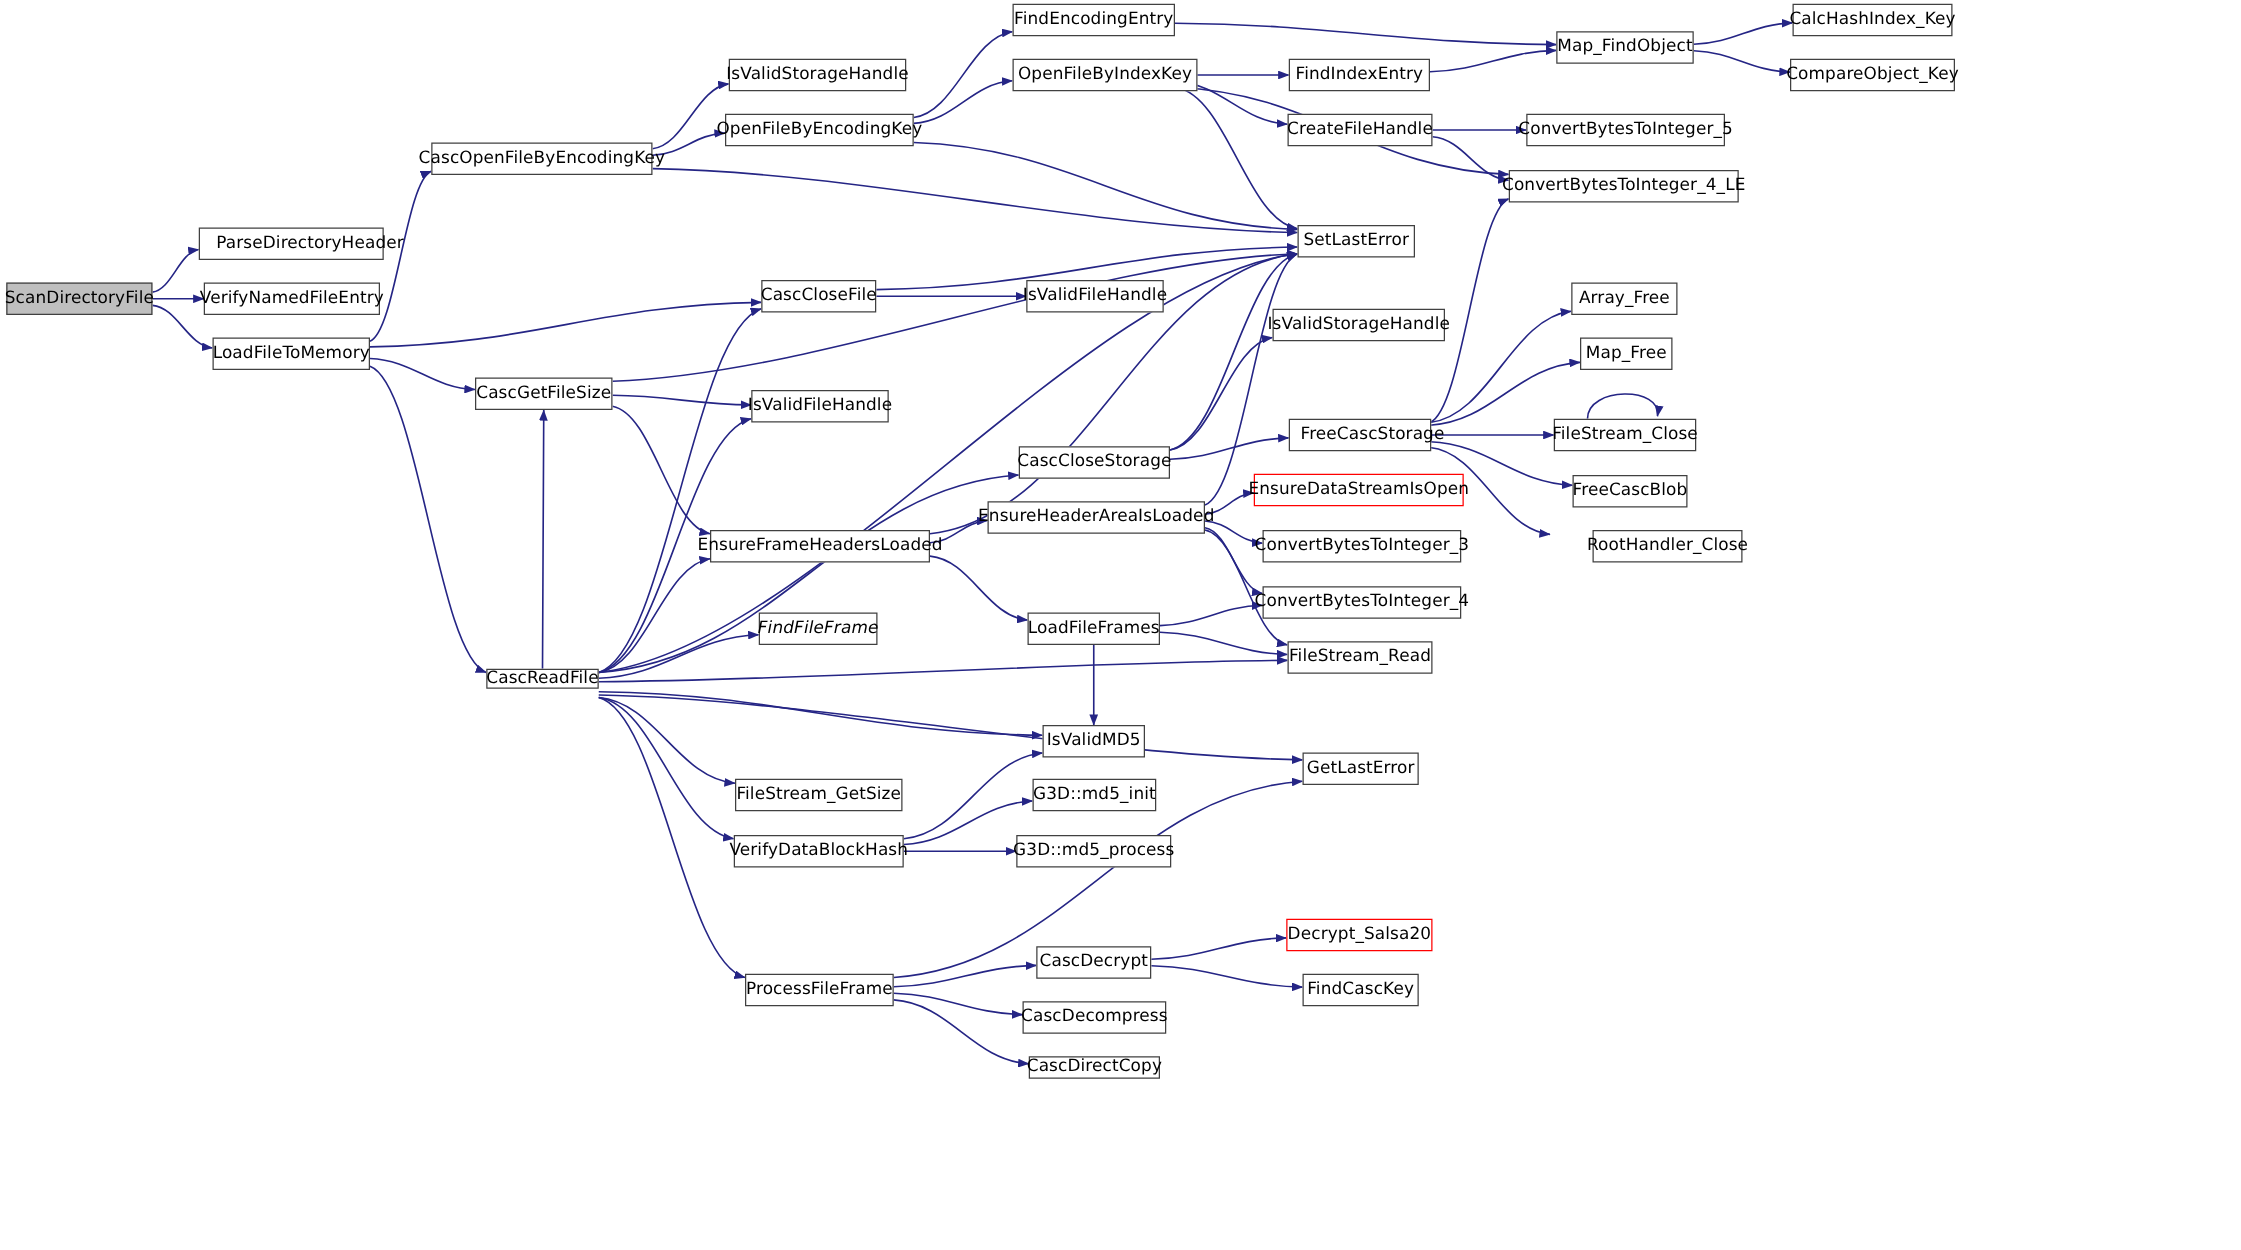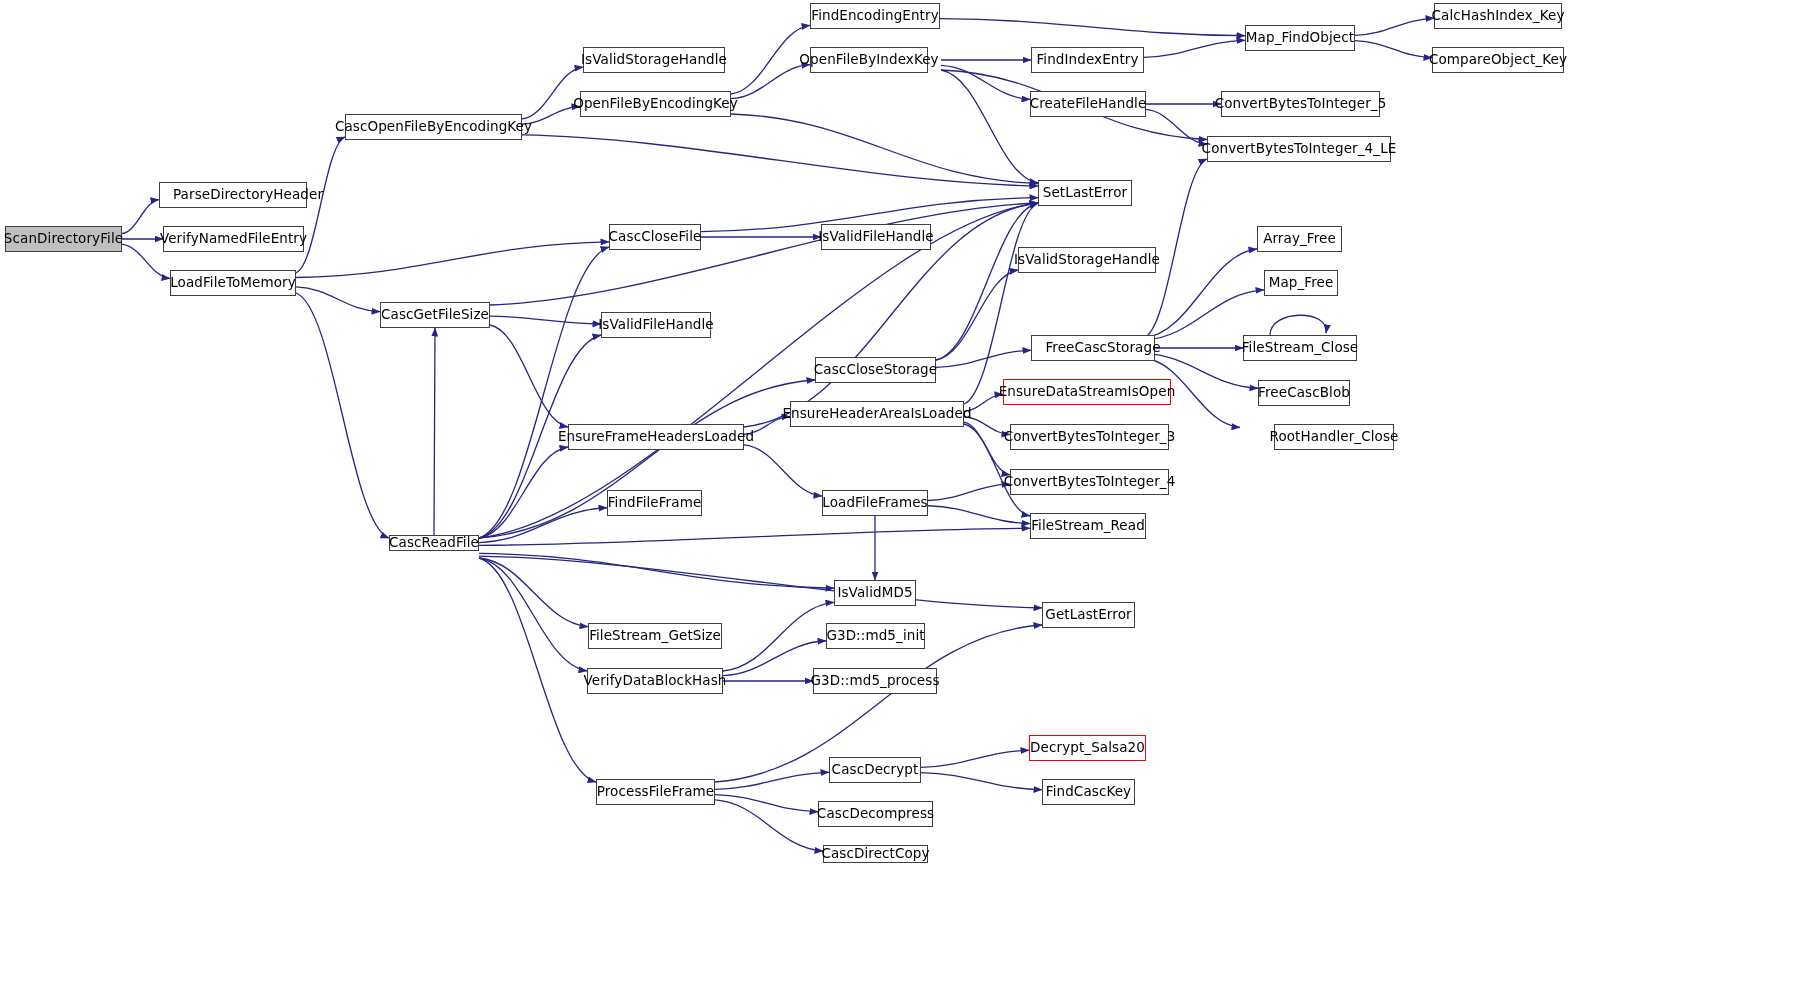--- a/index.html
+++ b/index.html
@@ -157,21 +157,21 @@
       </div>
       <div class="graph-node" style="left: 583px; top: 47px; width: 142px; height: 26px;">
         <span class="node-label">IsValidStorageHandle</span>
       </div>
       <div class="graph-node" style="left: 580px; top: 91px; width: 151px; height: 26px;">
         <span class="node-label">OpenFileByEncodingKey</span>
       </div>
       <div class="graph-node" style="left: 810px; top: 3px; width: 130px; height: 26px;">
         <span class="node-label">FindEncodingEntry</span>
       </div>
-      <div class="graph-node" style="left: 810px; top: 47px; width: 118px; height: 26px;">
+      <div class="graph-node" style="left: 810px; top: 47px; width: 148px; height: 26px;">
         <span class="node-label">OpenFileByIndexKey</span>
       </div>
       <div class="graph-node" style="left: 1031px; top: 47px; width: 113px; height: 26px;">
         <span class="node-label">FindIndexEntry</span>
       </div>
       <div class="graph-node" style="left: 1030px; top: 91px; width: 116px; height: 26px;">
         <span class="node-label">CreateFileHandle</span>
       </div>
       <div class="graph-node" style="left: 1245px; top: 25px; width: 110px; height: 26px;">
         <span class="node-label">Map_FindObject</span>
@@ -208,21 +208,21 @@
       </div>
       <div class="graph-node" style="left: 380px; top: 302px; width: 110px; height: 26px;">
         <span class="node-label">CascGetFileSize</span>
       </div>
       <div class="graph-node" style="left: 601px; top: 312px; width: 110px; height: 26px;">
         <span class="node-label">IsValidFileHandle</span>
       </div>
       <div class="graph-node" style="left: 815px; top: 357px; width: 121px; height: 26px;">
         <span class="node-label">CascCloseStorage</span>
       </div>
-      <div class="graph-node" style="left: 1031px; top: 335px; width: 124px; height: 26px; padding-left: 26px;">
+      <div class="graph-node" style="left: 1031px; top: 335px; width: 114px; height: 26px; padding-left: 26px;">
         <span class="node-label">FreeCascStorage</span>
       </div>
       <div class="graph-node" style="left: 1243px; top: 335px; width: 114px; height: 26px;">
         <span class="node-label">FileStream_Close</span>
       </div>
       <div class="graph-node" style="left: 1258px; top: 380px; width: 92px; height: 26px;">
         <span class="node-label">FreeCascBlob</span>
       </div>
       <div class="graph-node" style="left: 1240px; top: 424px; width: 120px; height: 26px; margin-left: 34px;">
         <span class="node-label">RootHandler_Close</span>
@@ -235,21 +235,21 @@
       </div>
       <div class="graph-node" style="left: 1010px; top: 424px; width: 159px; height: 26px;">
         <span class="node-label">ConvertBytesToInteger_3</span>
       </div>
       <div class="graph-node" style="left: 1010px; top: 469px; width: 159px; height: 26px;">
         <span class="node-label">ConvertBytesToInteger_4</span>
       </div>
       <div class="graph-node" style="left: 568px; top: 424px; width: 176px; height: 26px;">
         <span class="node-label">EnsureFrameHeadersLoaded</span>
       </div>
-      <div class="graph-node" style="left: 607px; top: 490px; width: 95px; height: 26px;">
+      <div class="graph-node" style="left: 607px; top: 490px; width: 95px; height: 26px; font-style: italic;">
         <span class="node-label">FindFileFrame</span>
       </div>
       <div class="graph-node" style="left: 822px; top: 490px; width: 106px; height: 26px;">
         <span class="node-label">LoadFileFrames</span>
       </div>
       <div class="graph-node" style="left: 1030px; top: 513px; width: 116px; height: 26px;">
         <span class="node-label">FileStream_Read</span>
       </div>
       <div class="graph-node" style="left: 389px; top: 535px; width: 90px; height: 16px;">
         <span class="node-label">CascReadFile</span>

